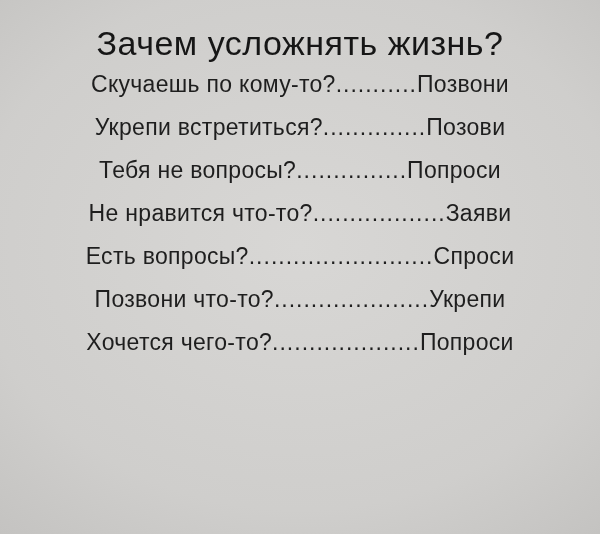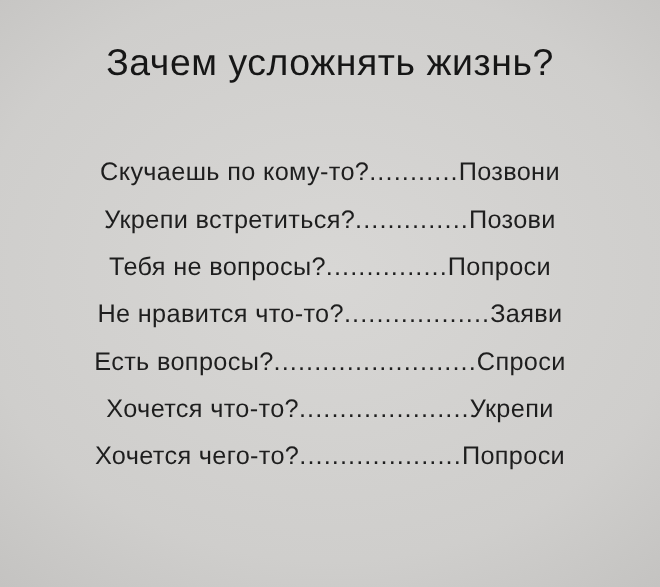--- a/index.html
+++ b/index.html
@@ -11,31 +11,30 @@
     width: 600px;
     height: 534px;
     overflow: hidden;
     background: radial-gradient(ellipse 120% 110% at 50% 46%,
                 #d8d7d5 0%, #cfcecc 45%, #bcbbb9 78%, #a7a6a4 100%);
     font-family: "Liberation Sans", "DejaVu Sans", sans-serif;
     color: #1c1c1c;
     -webkit-font-smoothing: antialiased;
   }
   .title {
-    padding-top: 37px;
+    padding-top: 23px;
     height: 40px;
     line-height: 40px;
     text-align: center;
     font-size: 34px;
     font-weight: 500;
     letter-spacing: 0.5px;
     color: #161616;
   }
   .lines {
-    margin-top: 58px;
   }
   .line {
     height: 43px;
     line-height: 43px;
     text-align: center;
     font-size: 23px;
     font-weight: 400;
     letter-spacing: 0.3px;
     white-space: nowrap;
     color: #1e1e1e;
@@ -56,19 +55,19 @@
     <div class="line"><span>Скучаешь по кому-то?</span><span class="dots">...........</span><span>Позвони</span></div>
 
     <div class="line"><span>Укрепи встретиться?</span><span class="dots">..............</span><span>Позови</span></div>
 
     <div class="line"><span>Тебя не вопросы?</span><span class="dots">...............</span><span>Попроси</span></div>
 
     <div class="line"><span>Не нравится что-то?</span><span class="dots">..................</span><span>Заяви</span></div>
 
     <div class="line"><span>Есть вопросы?</span><span class="dots">.........................</span><span>Спроси</span></div>
 
-    <div class="line"><span>Хочется что-то?</span><span class="dots">.....................</span><span>Укрепи</span></div>
+    <div class="line"><span>Позвони что-то?</span><span class="dots">.....................</span><span>Укрепи</span></div>
 
     <div class="line"><span>Хочется чего-то?</span><span class="dots">....................</span><span>Попроси</span></div>
 
 
   </div>
 </div>
 
 </body></html>

